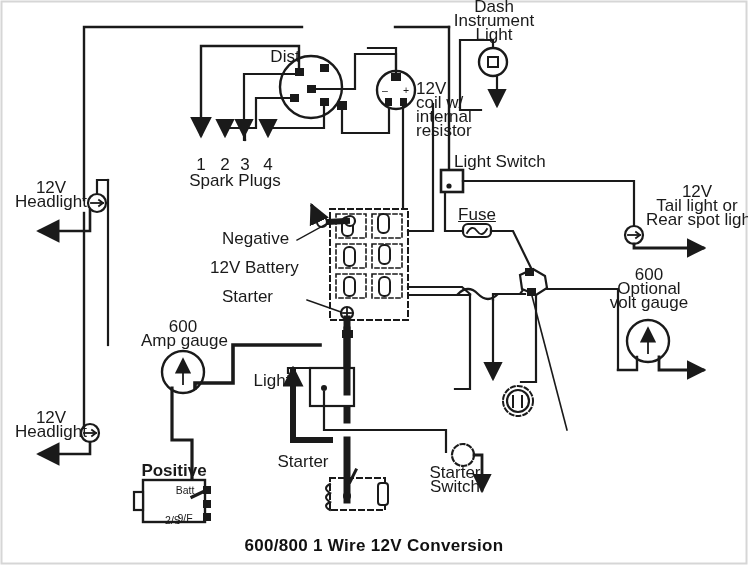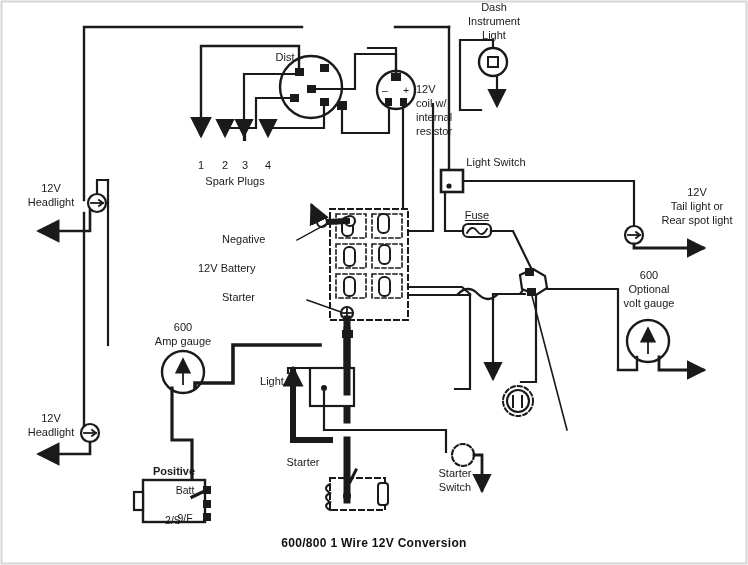--- a/index.html
+++ b/index.html
@@ -12,36 +12,36 @@
   #diagram-root{
     position:relative;
     width:748px;height:565px;
     background:#ffffff;
   }
   #wiring-svg{position:absolute;left:0;top:0;width:748px;height:565px;}
   .lbl{
     position:absolute;
     font-family:"Liberation Sans", sans-serif;
     color:#1a1a1a;
-    font-size:11px;
+    font-size:17px;
     line-height:14px;
     white-space:pre;
     text-align:center;
     letter-spacing:0px;
   }
   .lbl.tiny{font-size:10.5px;line-height:12px;}
   .lbl.left{text-align:left;}
   .lbl.right{text-align:left;}
   .lbl.bold{font-weight:bold;}
   #title-label{
     position:absolute;
     left:0;right:0;
     top:536px;
     text-align:center;
-    font-size:12px;
+    font-size:17px;
     font-weight:bold;
     color:#111;
     font-family:"Liberation Sans", sans-serif;
     letter-spacing:0.3px;
   }
 </style>
 </head>
 <body>
 
 <div id="diagram-root">
@@ -249,21 +249,21 @@
   <div class="lbl" style="left:646px;top:185px;width:102px;">12V
 Tail light or
 Rear spot light</div>
 
   <div class="lbl" style="left:12px;top:181px;width:78px;">12V
 Headlight</div>
   <div class="lbl" style="left:12px;top:411px;width:78px;">12V
 Headlight</div>
 
   <div class="lbl right" style="left:222px;top:232px;width:74px;">Negative</div>
-  <div class="lbl right" style="left:198px;top:261px;width:86px;">12V Battery</div>
+  <div class="lbl right" style="left:210px;top:261px;width:86px;">12V Battery</div>
   <div class="lbl right" style="left:222px;top:290px;width:74px;">Starter</div>
 
   <div class="lbl" style="left:141px;top:320px;width:84px;">600
 Amp gauge</div>
 
   <div class="lbl" style="left:608px;top:268px;width:82px;">600
 Optional
 volt gauge</div>
 
   <div class="lbl" style="left:246px;top:374px;width:52px;">Light</div>

